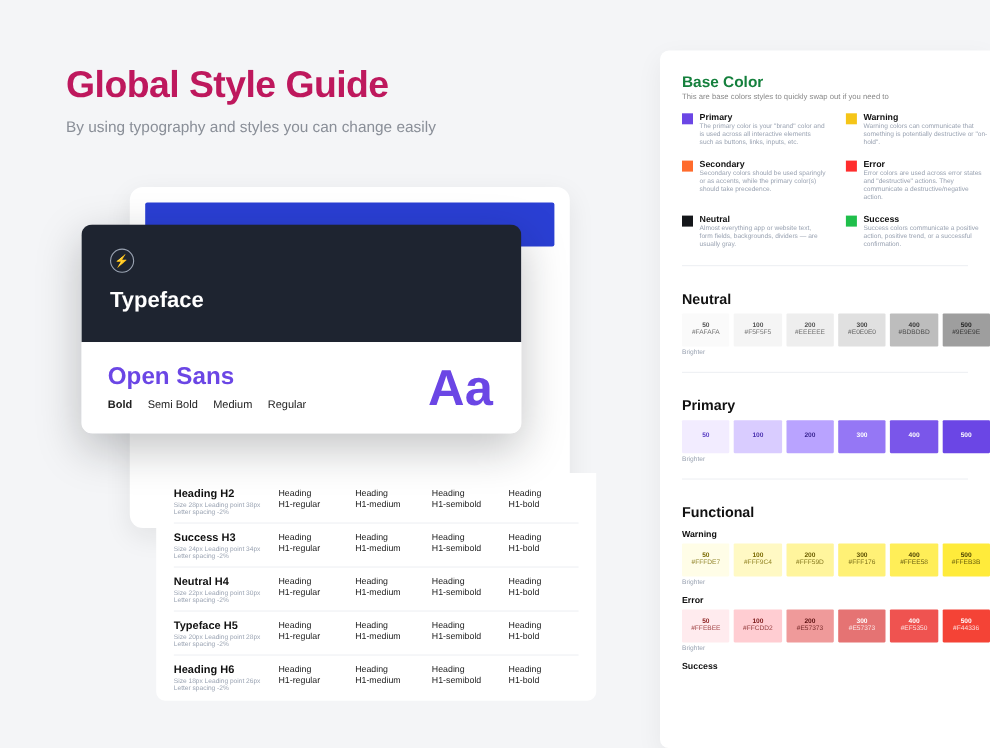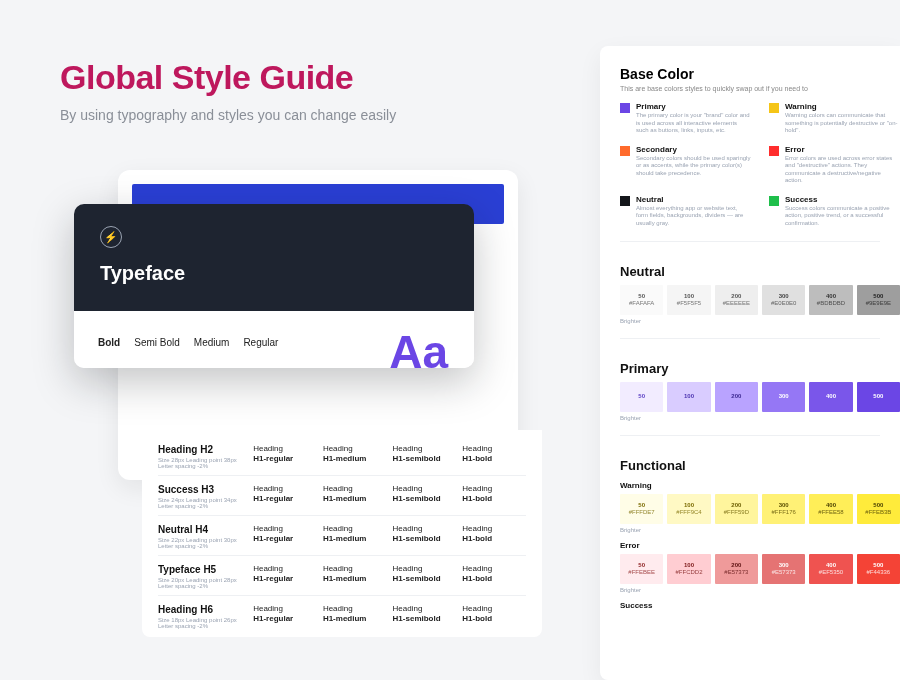--- a/index.html
+++ b/index.html
@@ -94,34 +94,34 @@
     border-bottom: 1px solid #eef0f3;
     padding: 8px 0 6px 0;
     gap: 6px;
   }
   .heading-table .row:last-child { border-bottom: none; }
   .heading-table .cell { flex: 1; }
   .heading-table .cell.first { flex: 1.4; }
   .heading-table .hname { font-weight: 800; font-size: 10px; color: #111; }
   .heading-table .meta  { font-size: 6px; color: #9aa3b2; margin-top: 2px; letter-spacing: 0; }
   .heading-table .vlabel { font-size: 8px; color: #222; line-height: 1.2; }
-  .heading-table .vlabel b { font-weight: 700; text-align: center; }
+  .heading-table .vlabel b { font-weight: 400; text-align: center; }
 
   
   .color-card {
     position: absolute;
     right: 0; top: 46px;
     width: 300px; height: 634px;
     background: #fff;
     border-radius: 8px 0 0 8px;
     box-shadow: 0 8px 24px rgba(20,22,26,0.06);
     padding: 20px 0 0 20px;
     overflow: hidden;
   }
-  .color-card h3 { font-size: 14px; font-weight: 800; color: #000000; }
+  .color-card h3 { font-size: 14px; font-weight: 800; color: #15803d; }
   .color-card .sub { font-size: 7px; color: #888; margin-top: 3px; }
 
   .base-grid {
     margin-top: 10px;
     display: grid;
     grid-template-columns: 1fr 1fr;
     column-gap: 18px; row-gap: 10px;
     font-size: 7px;
   }
   .base-item { display: flex; gap: 6px; }
@@ -254,20 +254,21 @@
         </div>
       </div>
     </div>
 
   <div class="card-dark">
     <div class="hdr">
       <div class="ico">⚡</div>
       <h2>Typeface</h2>
     </div>
     <div class="body">
+      <div class="fontname">Open Sans</div>
       <div class="weights">
         <span>Bold</span>
         <span>Semi Bold</span>
         <span>Medium</span>
         <span>Regular</span>
       </div>
       <div class="aa">Aa</div>
     </div>
   </div>
 </div>

